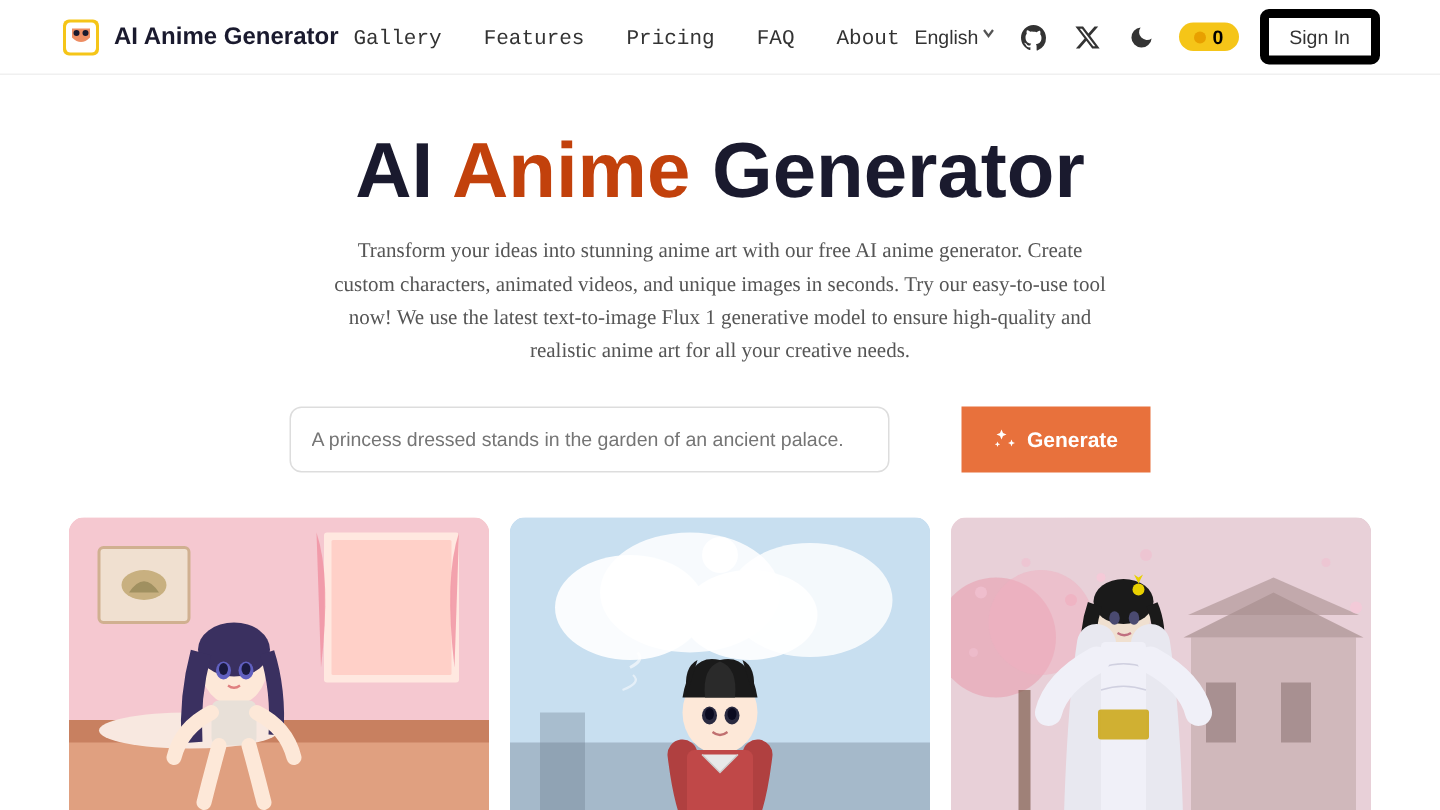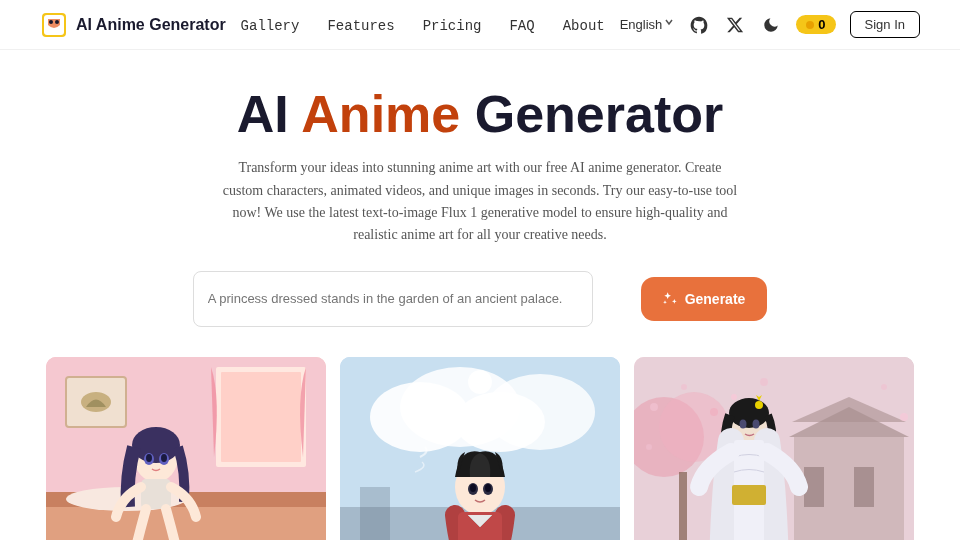--- a/index.html
+++ b/index.html
@@ -78,21 +78,21 @@
       cursor: pointer;
     }
     .nav-credits .credit-dot {
       width: 8px;
       height: 8px;
       background: #e8a000;
       border-radius: 50%;
     }
     .sign-in-btn {
       background: #fff;
-      border: 1px solid #000000;
+      border: 6px solid #000000;
       border-radius: 6px;
       padding: 5px 14px;
       font-size: 13px;
       cursor: pointer;
       color: #333;
     }
 
     
     .hero {
       text-align: center;
@@ -118,33 +118,33 @@
     
     .prompt-bar {
       display: flex;
       align-items: center;
       justify-content: center;
       gap: 10px;
       margin-bottom: 10px;
     }
     .prompt-input {
       width: 400px;
-      height: 56px;
+      height: 44px;
       border: 1px solid #ddd;
       border-radius: 8px;
       padding: 0 14px;
       font-size: 13px;
       color: #aaa;
       outline: none;
     }
     .generate-btn {
       background: #e8713c;
       color: #fff;
       border: none;
-      border-radius: 13px;
+      border-radius: 0;
       padding: 0 22px;
       height: 44px;
       font-size: 14px;
       font-weight: 600;
       cursor: pointer;
       display: flex;
       align-items: center;
       gap: 6px;
       margin-left: 38px;
     }

